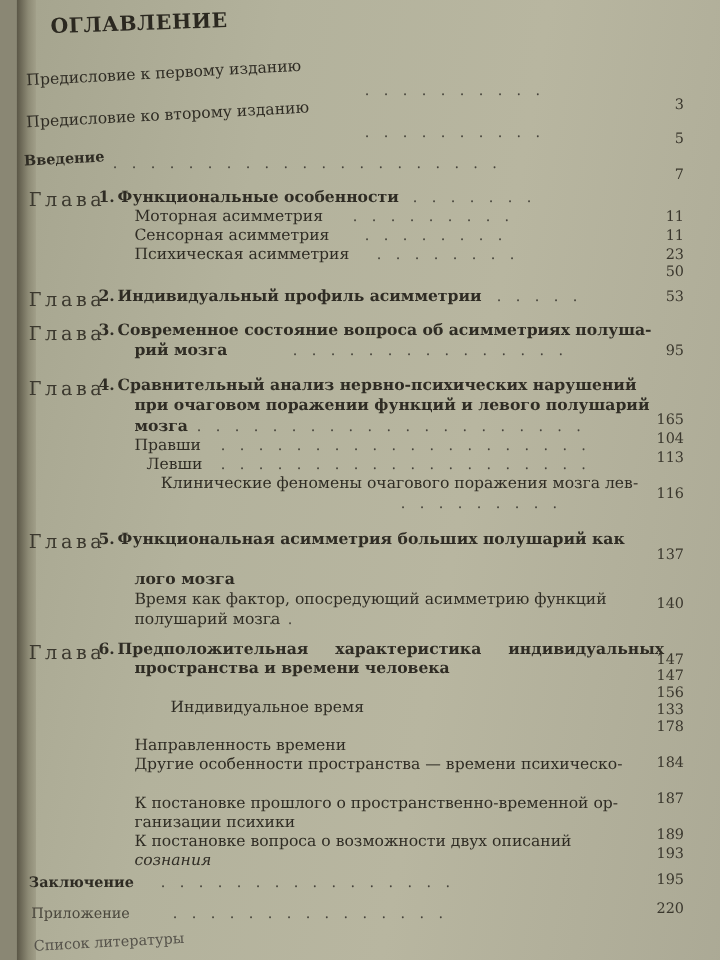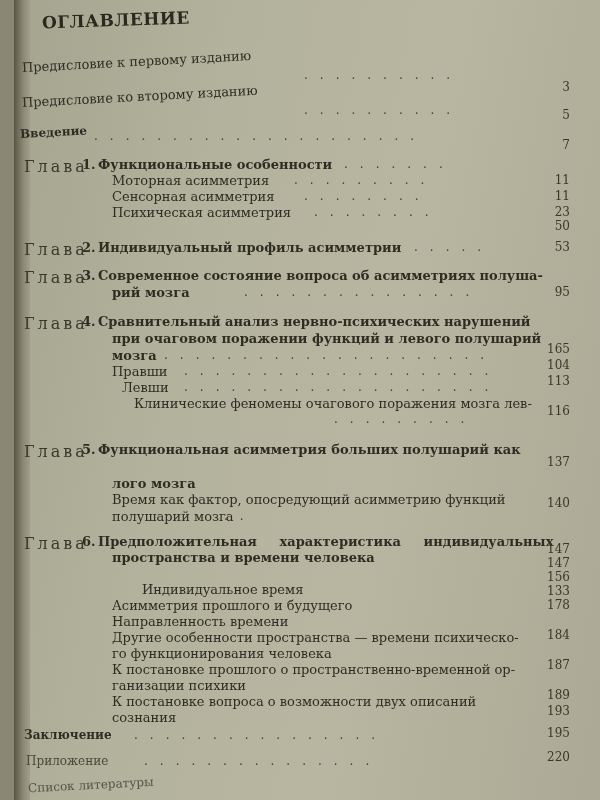--- a/index.html
+++ b/index.html
@@ -175,46 +175,44 @@
     <span class="pg" style="top:-8px;">147</span>
   </div>
   <div class="row" style="top:566px;">
     <span class="pg" style="top:-10px;">147</span>
   </div>
   <div class="row" style="top:582px;">
     <span class="lbl" style="left:84px;margin-left:44px;">Индивидуальное время</span>
     <span class="pg" style="top:-12px;">156</span>
   </div>
   <div class="row" style="top:598px;">
-    <span class="lbl" style="left:98px;">Асимметрия прошлого и будущего</span>
     <span class="pg" style="top:-14px;">133</span>
   </div>
   <div class="row" style="top:614px;">
     <span class="lbl" style="left:98px;">Направленность времени</span>
     <span class="pg" style="top:-16px;">178</span>
   </div>
   <div class="row" style="top:630px;">
     <span class="lbl" style="left:98px;">Другие особенности пространства — времени психическо-</span>
   </div>
   <div class="row" style="top:646px;">
-    <span class="lbl" style="left:98px;">го функционирования человека</span>
     <span class="pg" style="top:-18px;">184</span>
   </div>
   <div class="row" style="top:662px;">
     <span class="lbl" style="left:98px;">К постановке прошлого о пространственно-временной ор-</span>
   </div>
   <div class="row" style="top:678px;">
     <span class="lbl" style="left:98px;">ганизации психики</span>
     <span class="pg" style="top:-20px;">187</span>
   </div>
   <div class="row" style="top:694px;">
     <span class="lbl" style="left:98px;">К постановке вопроса о возможности двух описаний</span>
   </div>
   <div class="row" style="top:710px;">
-    <span class="lbl" style="left:98px;">сознания</span>
+    <span class="lbl" style="left:98px;font-style:italic;">сознания</span>
     <span class="pg" style="top:-22px;">189</span>
   </div>
 
   <div class="row" style="top:728px;">
     <span class="lbl bold" style="left:10px; font-size:12px;">Заключение</span>
     <span class="lbl dots" style="left:120px;">................</span>
     <span class="pg" style="top:-24px;">193</span>
   </div>
   <div class="row" style="top:754px;">
     <span class="lbl" style="left:12px; font-size:12px; color:#4a473d;">Приложение</span>

